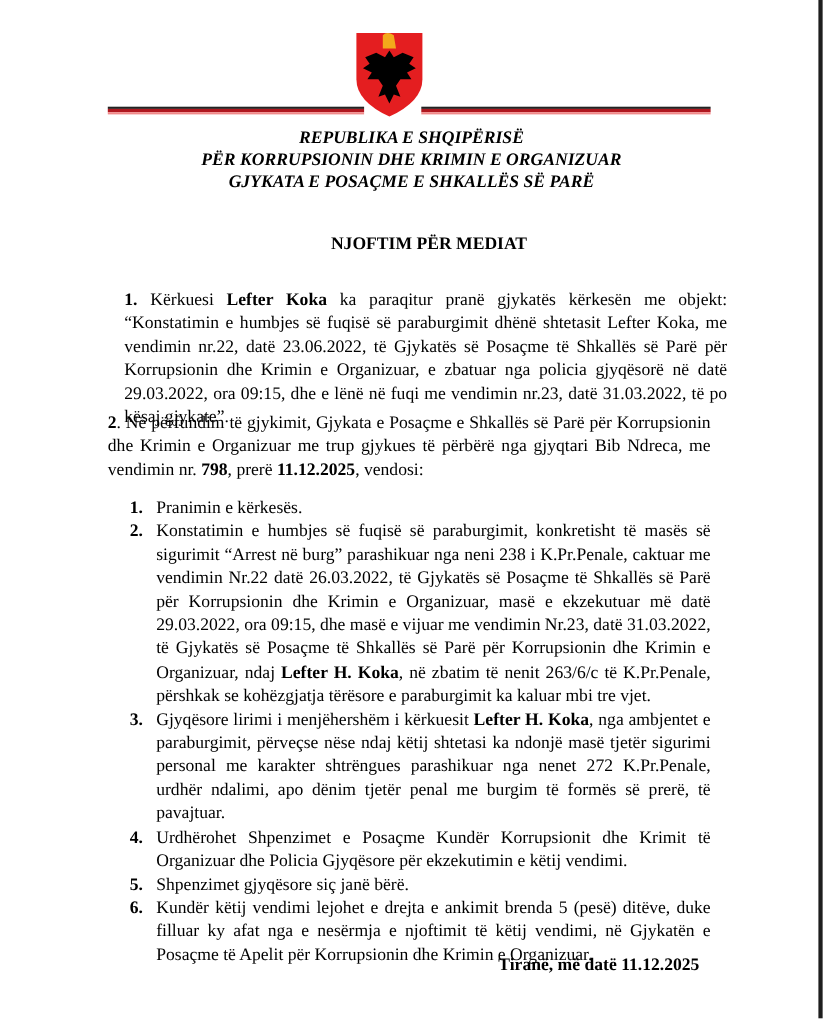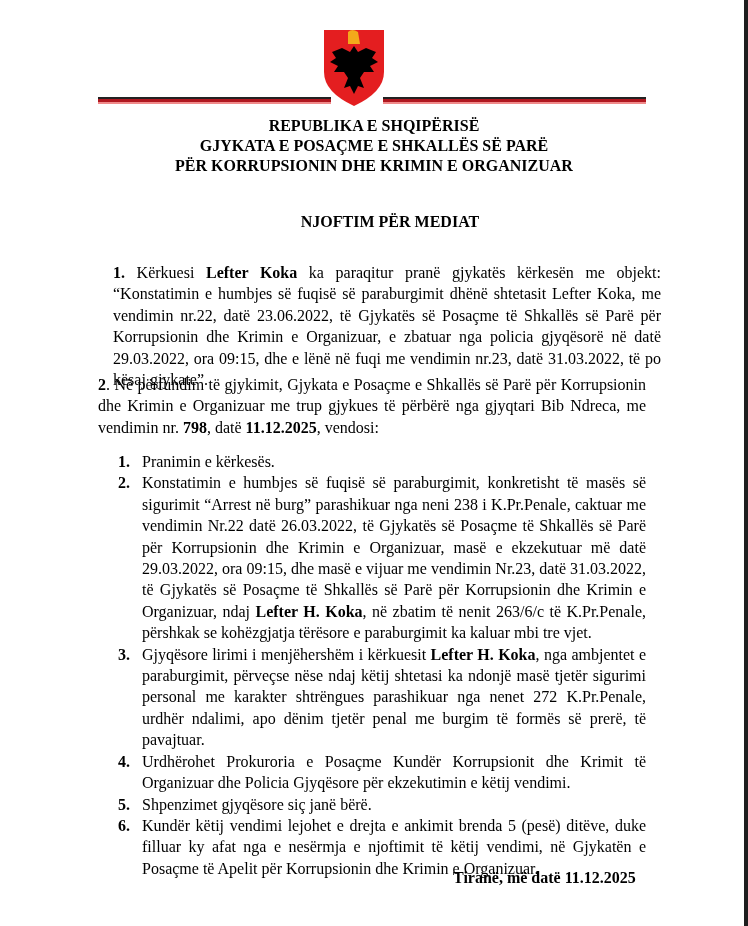--- a/index.html
+++ b/index.html
@@ -9,21 +9,21 @@
     }
     .right-edge { position: absolute; top: 0; right: 0; width: 4px; height: 926px; background: #1e1e1e; }
     .rule { position: absolute; top: 97px; height: 7px; }
     .rule .l1 { height: 2px; background: #222; }
     .rule .l2 { height: 3px; background: #b0171f; }
     .rule .l3 { height: 2px; background: #f08a8a; }
     .rule-left { left: 98px; width: 233px; }
     .rule-right { left: 383px; width: 263px; }
     .emblem { position: absolute; left: 318px; top: 26px; width: 72px; height: 82px; }
     .header { position: absolute; top: 116px; left: 0; width: 748px; text-align: center;
-      font-weight: bold; font-size: 16px; line-height: 20px; }
+      font-weight: bold; font-size: 16px; line-height: 20px; font-style: italic; }
     .header div { white-space: nowrap; }
     .title { position: absolute; top: 213px; left: 0; width: 748px; text-align: center;
       font-weight: bold; font-size: 16px; padding-left: 16px; }
     .para { position: absolute; left: 98px; width: 548px; font-size: 16px; line-height: 21.4px;
       text-align: justify; }
     .p1 { top: 262px; margin-left: 15px; }
     .p2 { top: 374px; }
     .list { position: absolute; left: 118px; width: 528px; top: 451px; font-size: 16px; line-height: 21.4px; }
     .li { display: flex; margin-bottom: 0; }
     .li .num { width: 24px; flex: none; font-weight: bold; }
@@ -48,46 +48,46 @@
   </div>
 
 <svg class="emblem" viewBox="0 0 72 82">
   <path d="M6 4 H66 V46 Q66 66 36 80 Q6 66 6 46 Z" fill="#e41e20"></path>
   <path d="M30 6 Q34 2 40 6 L42 18 L30 18 Z" fill="#f3a91b"></path>
   <path d="M36 20 L40 26 L48 22 L58 26 L54 32 L60 36 L52 40 L56 46 L46 46 L42 52 L46 62 L40 60 L36 68 L32 60 L26 62 L30 52 L26 46 L16 46 L20 40 L12 36 L18 32 L14 26 L24 22 L32 26 Z" fill="#000"></path>
 </svg>
 
 <div class="header">
   <div>REPUBLIKA E SHQIPËRISË</div>
+  <div>PËR KORRUPSIONIN DHE KRIMIN E ORGANIZUAR</div>
   <div>GJYKATA E POSAÇME E SHKALLËS SË PARË</div>
-  <div>PËR KORRUPSIONIN DHE KRIMIN E ORGANIZUAR</div>
 </div>
 
 <div class="title">NJOFTIM PËR MEDIAT</div>
 
 <div class="para p1"><b>1.</b><span> Kërkuesi </span><b>Lefter Koka</b><span> ka paraqitur pranë gjykatës kërkesën me objekt: “Konstatimin e humbjes së fuqisë së paraburgimit dhënë shtetasit Lefter Koka, me vendimin nr.22, datë 23.06.2022, të Gjykatës së Posaçme të Shkallës së Parë për Korrupsionin dhe Krimin e Organizuar, e zbatuar nga policia gjyqësorë në datë 29.03.2022, ora 09:15, dhe e lënë në fuqi me vendimin nr.23, datë 31.03.2022, të po kësaj gjykate”.</span></div>
 
-<div class="para p2"><b>2</b><span>. Në përfundim të gjykimit, Gjykata e Posaçme e Shkallës së Parë për Korrupsionin dhe Krimin e Organizuar me trup gjykues të përbërë nga gjyqtari Bib Ndreca, me vendimin nr. </span><b>798</b><span>, datë </span><b>11.12.2025</b><span>, vendosi:</span></div>
+<div class="para p2"><b>2</b><span>. Në përfundim të gjykimit, Gjykata e Posaçme e Shkallës së Parë për Korrupsionin dhe Krimin e Organizuar me trup gjykues të përbërë nga gjyqtari Bib Ndreca, me vendimin nr. </span><b>798</b><span>, prerë </span><b>11.12.2025</b><span>, vendosi:</span></div>
 
 <div class="list">
   <div class="li">
       <span class="num">1.</span>
       <span class="txt">Pranimin e kërkesës.</span>
     </div>
   <div class="li">
       <span class="num">2.</span>
       <span class="txt"><span>Konstatimin e humbjes së fuqisë së paraburgimit, konkretisht të masës së sigurimit “Arrest në burg” parashikuar nga neni 238 i K.Pr.Penale, caktuar me vendimin Nr.22 datë 26.03.2022, të Gjykatës së Posaçme të Shkallës së Parë për Korrupsionin dhe Krimin e Organizuar, masë e ekzekutuar më datë 29.03.2022, ora 09:15, dhe masë e vijuar me vendimin Nr.23, datë 31.03.2022, të Gjykatës së Posaçme të Shkallës së Parë për Korrupsionin dhe Krimin e Organizuar, ndaj </span><b>Lefter H. Koka</b><span>, në zbatim të nenit 263/6/c të K.Pr.Penale, përshkak se kohëzgjatja tërësore e paraburgimit ka kaluar mbi tre vjet.</span></span>
     </div>
   <div class="li">
       <span class="num">3.</span>
       <span class="txt"><span>Gjyqësore lirimi i menjëhershëm i kërkuesit </span><b>Lefter H. Koka</b><span>, nga ambjentet e paraburgimit, përveçse nëse ndaj këtij shtetasi ka ndonjë masë tjetër sigurimi personal me karakter shtrëngues parashikuar nga nenet 272 K.Pr.Penale, urdhër ndalimi, apo dënim tjetër penal me burgim të formës së prerë, të pavajtuar.</span></span>
     </div>
   <div class="li">
       <span class="num">4.</span>
-      <span class="txt">Urdhërohet Prokuroria e Posaçme Kundër Korrupsionit dhe Krimit të Organizuar dhe Policia Gjyqësore për ekzekutimin e këtij vendimi.</span>
+      <span class="txt">Urdhërohet Shpenzimet e Posaçme Kundër Korrupsionit dhe Krimit të Organizuar dhe Policia Gjyqësore për ekzekutimin e këtij vendimi.</span>
     </div>
   <div class="li">
       <span class="num">5.</span>
       <span class="txt">Shpenzimet gjyqësore siç janë bërë.</span>
     </div>
   <div class="li">
       <span class="num">6.</span>
       <span class="txt">Kundër këtij vendimi lejohet e drejta e ankimit brenda 5 (pesë) ditëve, duke filluar ky afat nga e nesërmja e njoftimit të këtij vendimi, në Gjykatën e Posaçme të Apelit për Korrupsionin dhe Krimin e Organizuar.</span>
     </div>
 </div>

